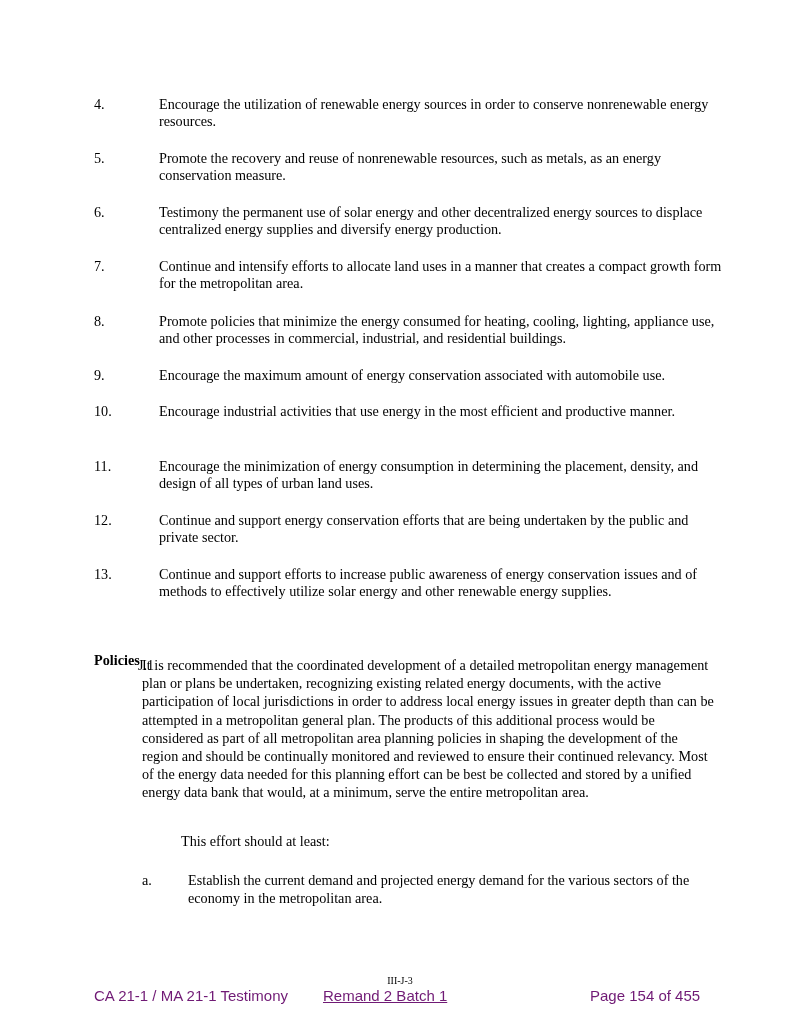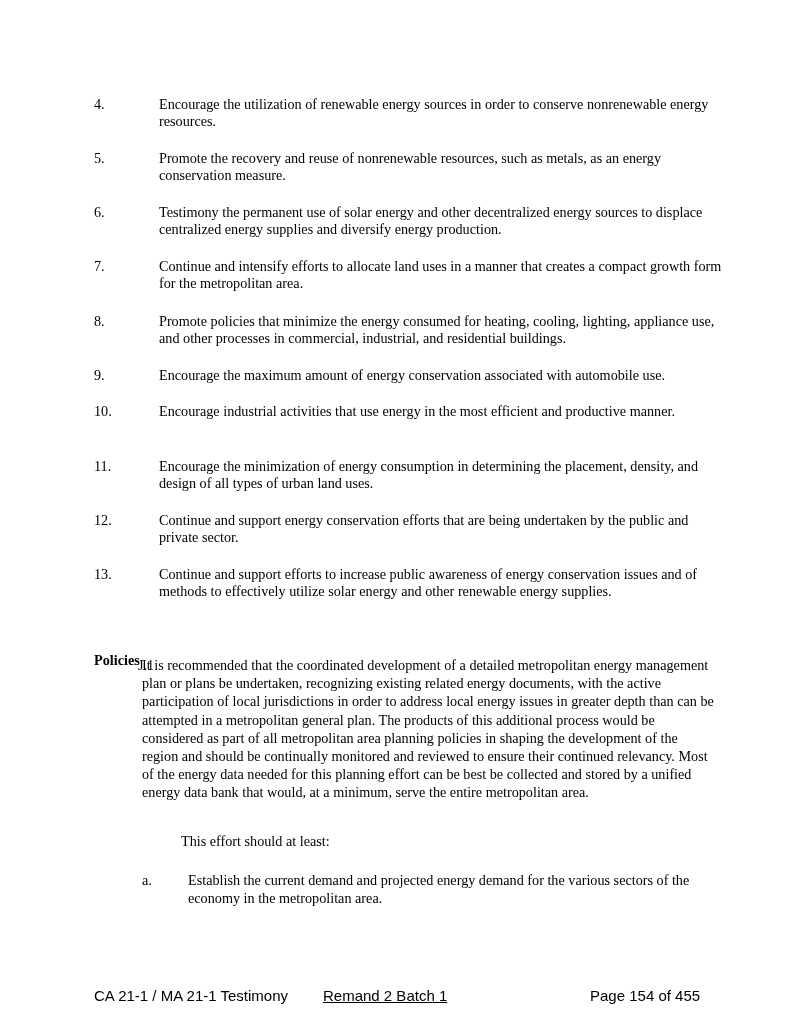--- a/index.html
+++ b/index.html
@@ -99,21 +99,21 @@
       width: 800px;
       top: 975px;
       text-align: center;
       font-size: 10px;
     }
     .footer {
       position: absolute;
       top: 987px;
       font-family: "Liberation Sans", "DejaVu Sans", sans-serif;
       font-size: 15px;
-      color: #000000;
+      color: #701a75;
     }
     .footer-left { left: 94px; }
     .footer-mid { left: 323px; text-decoration: underline; }
     .footer-right { left: 590px; }
   </style>
 </head>
 <body>
 
 <div class="page">
 
@@ -165,18 +165,19 @@
     <span class="text">It is recommended that the coordinated development of a detailed metropolitan energy management plan or plans be undertaken, recognizing existing related energy documents, with the active participation of local jurisdictions in order to address local energy issues in greater depth than can be attempted in a metropolitan general plan.  The products of this additional process would be considered as part of all metropolitan area planning policies in shaping the development of the region and should be continually monitored and reviewed to ensure their continued relevancy.  Most of the energy data needed for this planning effort can be best be collected and stored by a unified energy data bank that would, at a minimum, serve the entire metropolitan area.</span>
   </div>
 
   <div class="effort">This effort should at least:</div>
 
   <div class="subitem">
     <span class="num">a.</span>
     <span class="text">Establish the current demand and projected energy demand for the various sectors of the economy in the metropolitan area.</span>
   </div>
 
+  <div class="page-num">III-J-3</div>
 
   <div class="footer footer-left">CA 21-1 / MA 21-1 Testimony</div>
   <div class="footer footer-mid">Remand 2 Batch 1</div>
   <div class="footer footer-right">Page 154 of 455</div>
 
 </div>
 
 </body></html>

